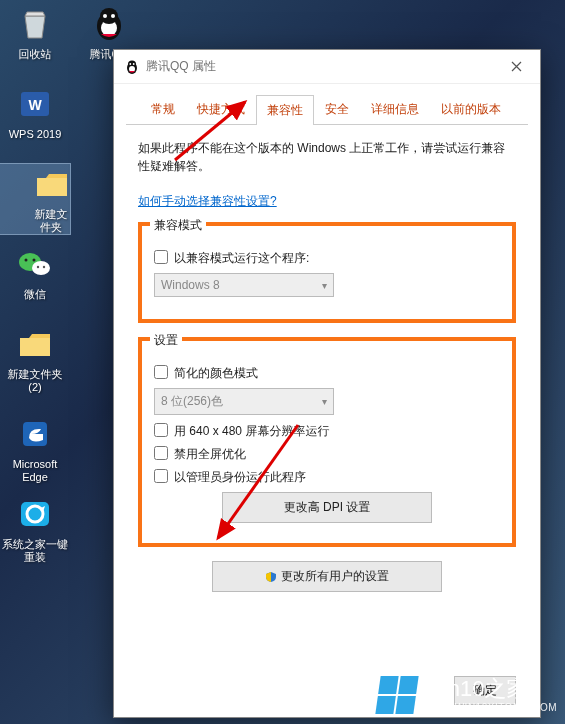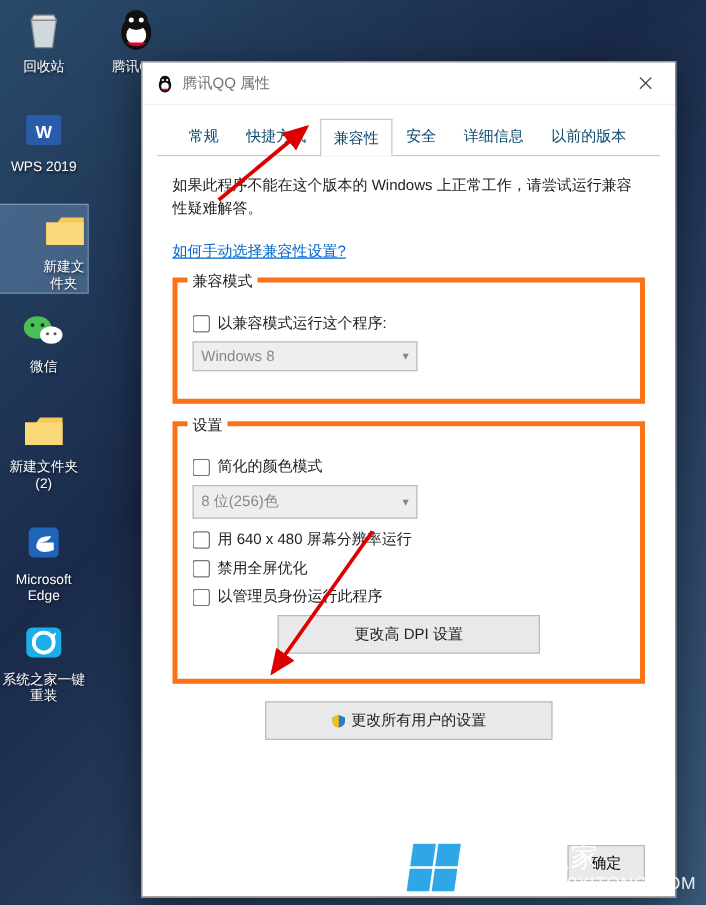--- a/index.html
+++ b/index.html
@@ -63,21 +63,21 @@
   display: flex;
   padding: 10px 10px 0 14px;
   font-size: 12px;
   border-bottom: 1px solid #ccc;
   margin: 0 12px;
 }
 .tab {
   padding: 6px 10px;
   border: 1px solid transparent;
   border-bottom: none;
-  color: #0c4a6e;
+  color: #c2410c;
   cursor: pointer;
 }
 .tab.active {
   border-color: #ccc;
   background: #fff;
   position: relative;
   top: 1px;
 }
 
 .content {
@@ -107,21 +107,21 @@
   margin-bottom: 14px;
   position: relative;
 }
 .group-title {
   position: absolute;
   top: -9px; left: 8px;
   background: #fff;
   padding: 0 4px;
   font-size: 12px;
 }
-.check-row { display: flex; align-items: center; gap: 6px; margin: 6px 0; }
+.check-row { display: flex; gap: 6px; margin: 6px 0; }
 .check-row input[type=checkbox] { width: 14px; height: 14px; }
 .select {
   width: 180px;
   padding: 4px 6px;
   border: 1px solid #bbb;
   background: #eee;
   color: #666;
   margin: 4px 0 8px;
   font-size: 12px;
   display: flex;
@@ -163,21 +163,21 @@
 .watermark .winlogo {
   display: grid;
   grid-template-columns: 18px 18px;
   grid-template-rows: 18px 18px;
   gap: 2px;
   transform: skewX(-8deg);
 }
 .watermark .winlogo div { background: #2fa7e6; }
 .watermark .txt { line-height: 1.1; }
 .watermark .big { font-size: 22px; font-weight: 500; }
-.watermark .small { font-size: 14px; opacity: 0.9; letter-spacing: 0.5px; }
+.watermark .small { font-size: 10px; opacity: 0.9; letter-spacing: 0.5px; }
 
 .shield {
   width: 12px; height: 12px;
   display: inline-block;
   vertical-align: middle;
   margin-right: 4px;
 }
 </style>
 </head>
 <body>

